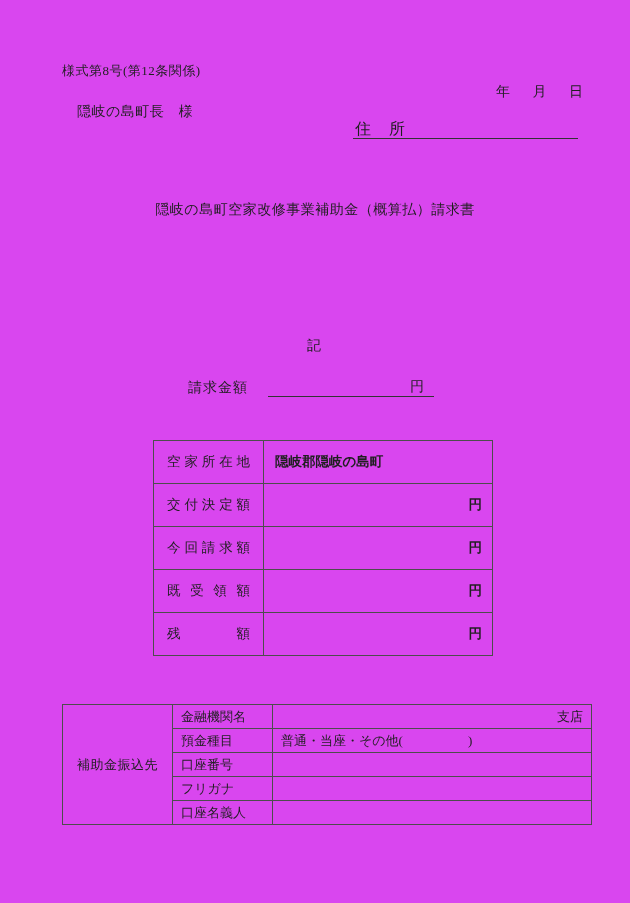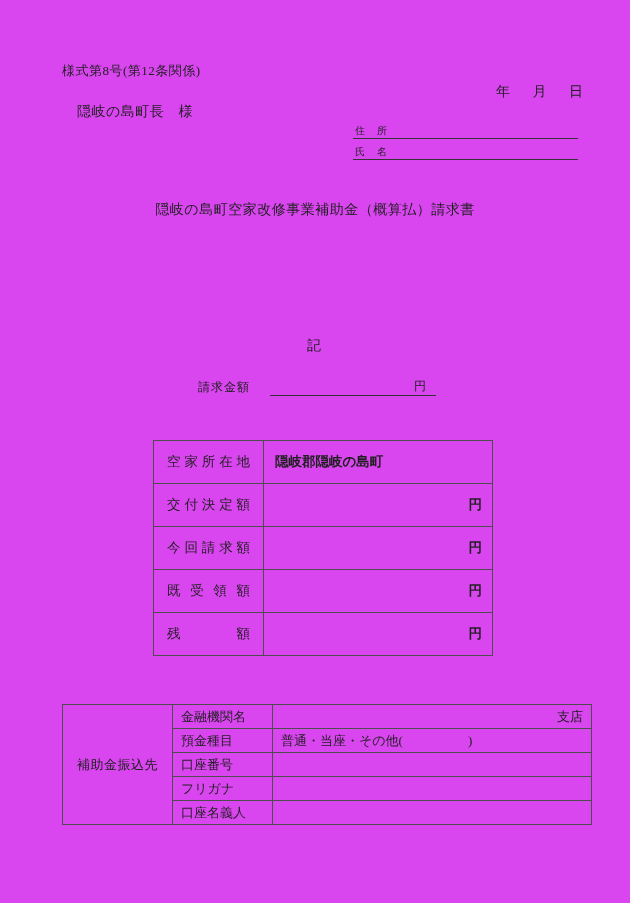--- a/index.html
+++ b/index.html
@@ -16,30 +16,30 @@
   .abs { position:absolute; }
 
   .form-number { left:62px; top:62px; font-size:13px; letter-spacing:0.5px; }
 
   .date-line { left:496px; top:83px; width:87px; display:flex; justify-content:space-between; font-size:14px; }
 
   .addressee { left:77px; top:103px; font-size:14px; letter-spacing:0.5px; }
 
   .contact-fields { left:353px; top:118px; width:225px; }
   .field-row { width:225px; height:21px; line-height:21px; border-bottom:1px solid #333; }
-  .field-label { font-size:10px; padding-left:2px; letter-spacing:1px; }
+  .field-label { font-size:16px; padding-left:2px; letter-spacing:1px; }
 
   .doc-title { left:0; top:201px; width:630px; text-align:center; font-size:14px; letter-spacing:0.5px; }
 
   .body-text { left:62px; top:243px; width:516px; font-size:13px; line-height:21.5px; }
   .body-text div { white-space:nowrap; }
 
   .section-marker { left:0; top:337px; width:630px; text-align:center; font-size:14px; letter-spacing:2px; }
 
-  .claim-row { left:198px; top:378px; font-size:12px; }
+  .claim-row { left:188px; top:378px; font-size:14px; }
   .claim-label { display:inline-block; letter-spacing:1px; margin-right:20px; vertical-align:bottom; }
   .claim-line { display:inline-block; width:166px; border-bottom:1px solid #333; text-align:right; padding-right:10px; vertical-align:bottom; }
 
   table { border-collapse:collapse; table-layout:fixed; }
   td { border:1px solid #4d4d4d; font-size:13.5px; vertical-align:middle; overflow:hidden; }
 
   .amount-table { left:153px; top:440px; }
   .amount-table table { width:339px; }
   .amount-table td { height:43px; }
   .amount-table .col-label { width:110px; padding:0 13px; }
@@ -68,23 +68,20 @@
     <span>年</span>
     <span>月</span>
     <span>日</span>
   </div>
 
   <div class="abs addressee">隠岐の島町長　様</div>
 
   <div class="abs contact-fields">
     <div class="field-row">
       <span class="field-label">住　所</span>
-    </div>
-    <div class="field-row">
-      <span class="field-label">氏　名</span>
     </div>
   </div>
 
   <div class="abs doc-title">隠岐の島町空家改修事業補助金（概算払）請求書</div>
 
 
   <div class="abs section-marker">記</div>
 
   <div class="abs claim-row">
     <span class="claim-label">請求金額</span><span class="claim-line"><span>円</span></span>

